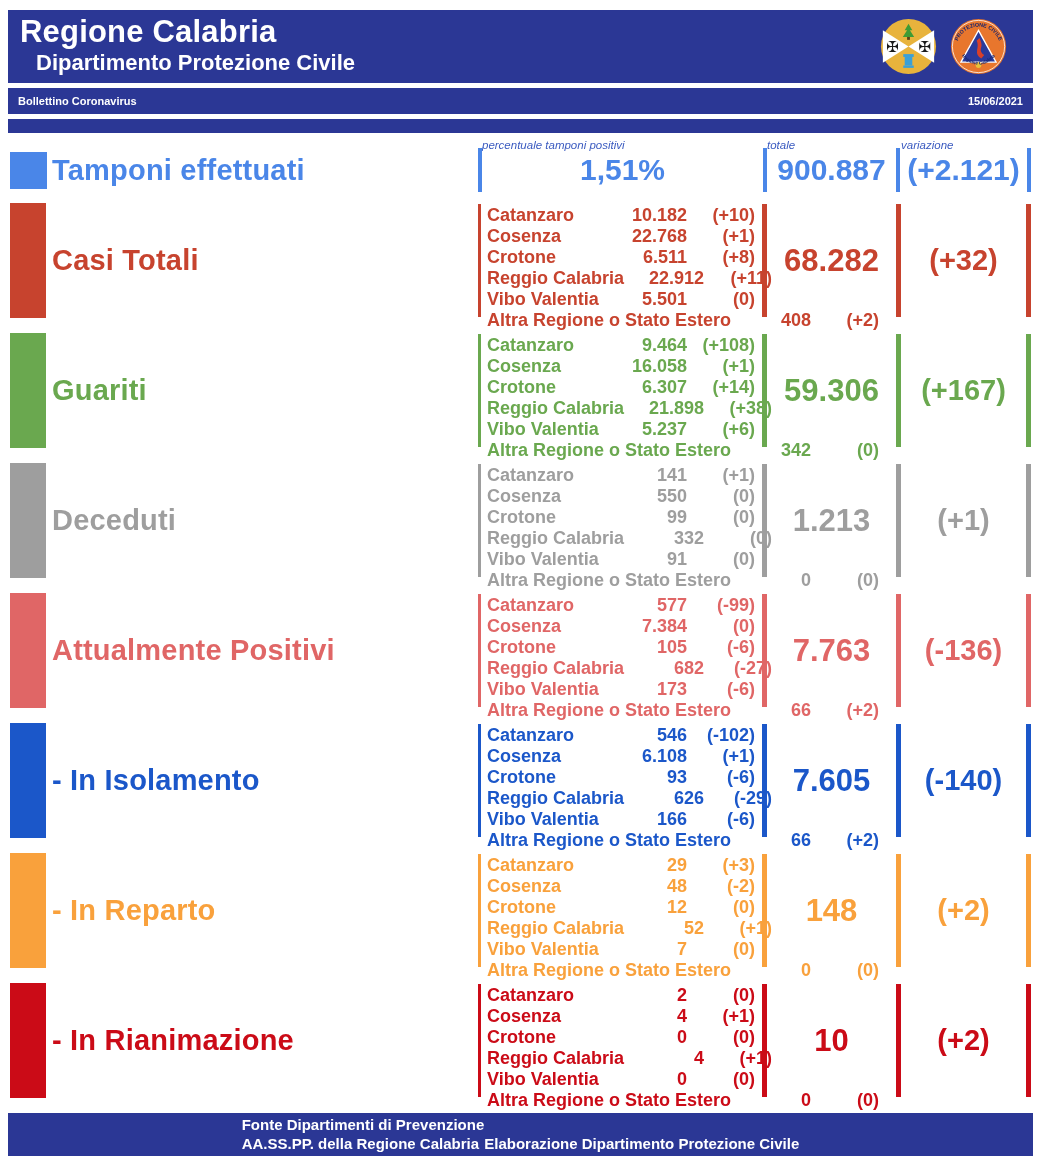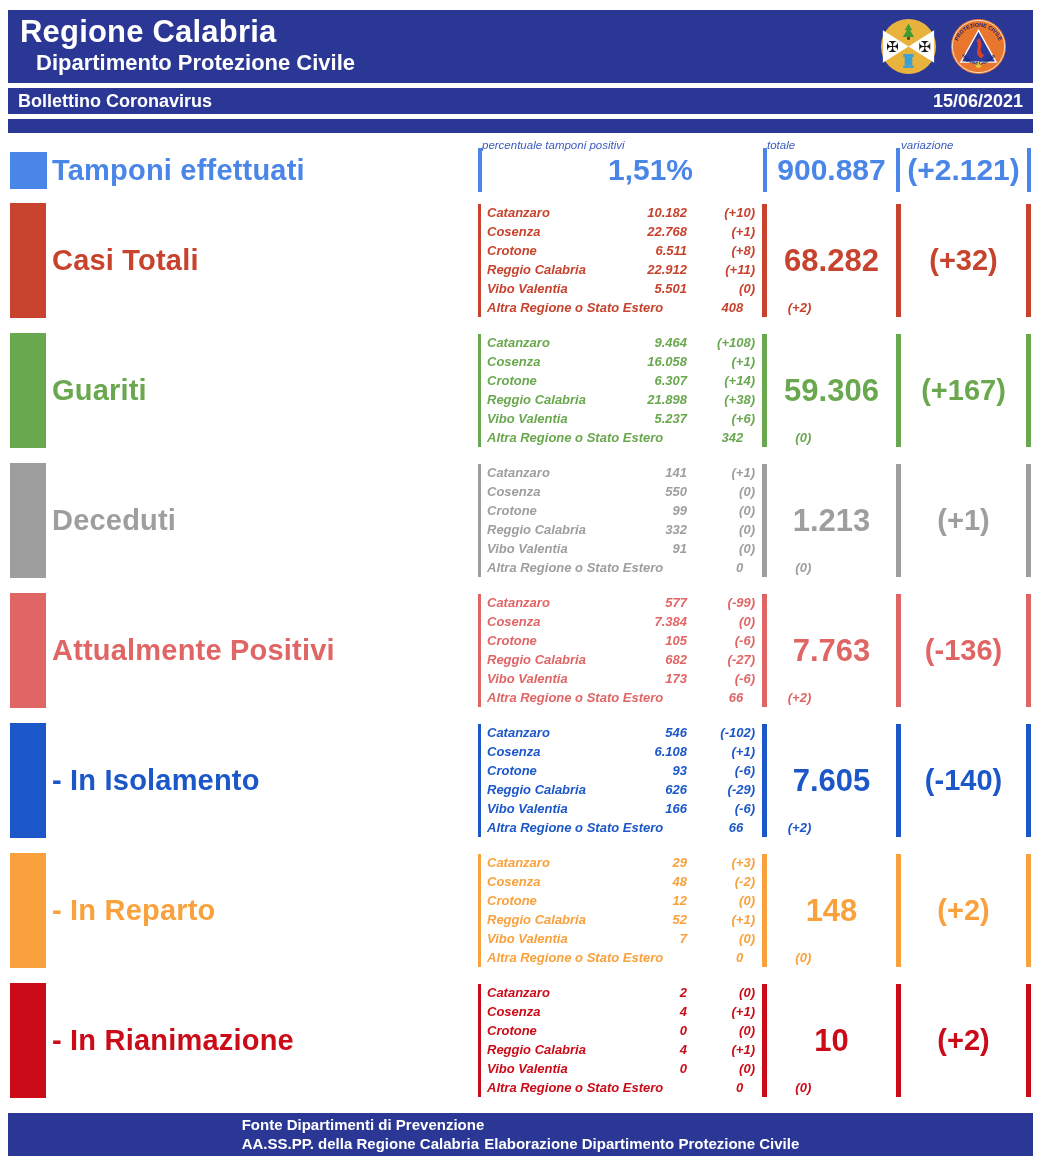--- a/index.html
+++ b/index.html
@@ -8,52 +8,52 @@
     font-family:"Liberation Sans","DejaVu Sans",sans-serif; overflow:hidden;
   }
   
   .topbar { position:absolute; left:8px; top:10px; width:1025px; height:73px; background:#2b3795; color:#fff; }
   .titles { position:absolute; left:12px; top:3px; }
   .title  { font-size:31px; font-weight:bold; line-height:37px; letter-spacing:.2px; }
   .subtitle { font-size:22px; font-weight:bold; line-height:26px;margin-left:16px; }
   .logos { position:absolute; right:26px; top:8px; display:flex; gap:13px; }
   .bulletinbar {
     position:absolute; left:8px; top:88px; width:1025px; height:26px; background:#2b3795; color:#fff;
-    font-weight:bold; font-size:18px; display:flex; justify-content:space-between; align-items:center;
+    font-weight:bold; font-size:11px; display:flex; justify-content:space-between; align-items:center;
     padding:0 10px; box-sizing:border-box;
   }
   .stripbar { position:absolute; left:8px; top:119px; width:1025px; height:14px; background:#2b3795; }
   
   .ch { position:absolute; top:139px; font-style:italic; font-size:11.5px; color:#3b5bc0; text-align:left; }
   .ch-pct { left:482px; width:280px; }
   .ch-tot { left:767px; width:130px; }
   .ch-var { left:901px; width:126px; }
   
   .trow { position:absolute; left:0; top:148px; width:1041px; height:44px;padding-left:8px; }
   .trow .sq   { position:absolute; left:10px; top:4px; width:37px; height:37px; background:currentColor; }
   .trow .tlabel { position:absolute; left:52px; top:0; height:44px; display:flex; align-items:center;
                   font-size:29px; font-weight:bold; letter-spacing:.2px; }
   .trow .tsep { position:absolute; top:0; width:4px; height:44px; background:currentColor; }
   .tsep-a { left:478px; } .tsep-b { left:763px; } .tsep-c { left:896px; } .tsep-d { left:1027px; }
-  .trow .pct { position:absolute; left:482px; width:281px; top:0; height:44px;margin-left:28px; }
+  .trow .pct { position:absolute; left:482px; width:281px; top:0; height:44px; }
   .trow .tot { position:absolute; left:767px; width:129px; top:0; height:44px; }
   .trow .var { position:absolute; left:900px; width:127px; top:0; height:44px; }
   .bigval { display:flex; align-items:center; justify-content:center; font-size:30px; font-weight:bold; }
   
   #rows { position:absolute; left:0; top:203px; width:1041px; }
   .drow { position:relative; height:115px; margin-bottom:15px; }
   .drow .bar    { position:absolute; left:10px; top:0; width:36px; height:115px; background:currentColor; }
   .drow .rlabel { position:absolute; left:52px; top:0; height:115px; display:flex; align-items:center;
                   font-size:29px; font-weight:bold; letter-spacing:.2px; white-space:nowrap; }
   .drow .vsep  { position:absolute; top:1px; height:113px; background:currentColor; }
   .sep-a { left:478px; width:3px; } .sep-b { left:762px; width:5px; }
   .sep-c { left:896px; width:5px; } .sep-d { left:1026px; width:5px; }
   .bkd { position:absolute; left:487px; top:0; width:268px; height:115px; box-sizing:border-box; padding:2px 0 3px 0;
          display:flex; flex-direction:column; justify-content:space-between;
-         font-size:13px; font-style:italic; font-weight:600; }
+         font-size:18px; font-weight:600; }
   .bline { display:grid; grid-template-columns:1fr 74px 62px; column-gap:6px; align-items:baseline; }
   .bname { text-align:left; white-space:nowrap; }
   .bval  { text-align:right; }
   .bdel  { text-align:right; }
   .rtot { position:absolute; left:767px; width:129px; top:0; height:115px; display:flex; align-items:center;
           justify-content:center; font-size:31px; font-weight:bold; }
   .rvar { position:absolute; left:900px; width:127px; top:0; height:115px; display:flex; align-items:center;
           justify-content:center; font-size:29px; font-weight:bold; }
   
   .footbar { position:absolute; left:8px; top:1113px; width:1025px; height:43px; background:#2b3795; color:#fff;

